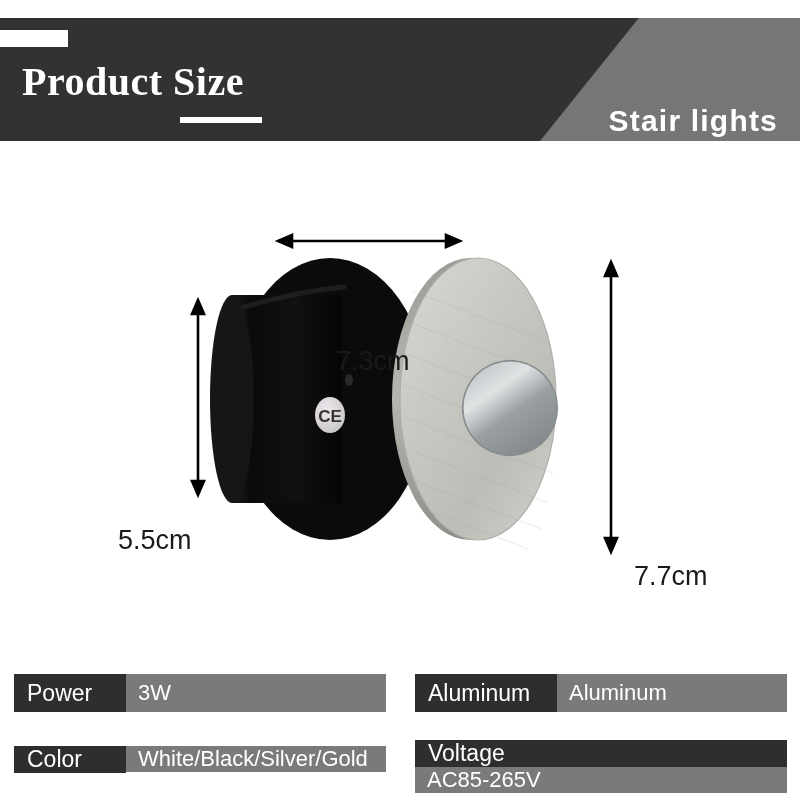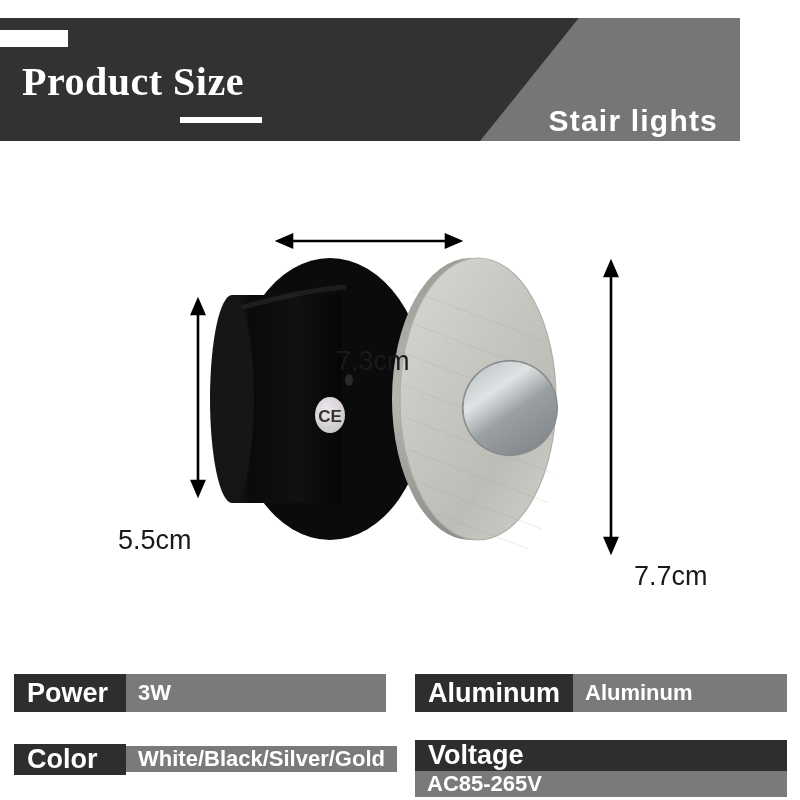--- a/index.html
+++ b/index.html
@@ -8,21 +8,21 @@
     background:#ffffff;
     font-family:"Liberation Sans", sans-serif;
     position:relative;
     overflow:hidden;
   }
 
   
   .header {
     position:absolute;
     left:0; top:18px;
-    width:740px; height:123px;
+    width:800px; height:123px;
     background:#323232;
     overflow:hidden;
   }
   .header-wedge {
     position:absolute;
     right:0; top:0;
     width:260px; height:123px;
     background:#767676;
     clip-path:polygon(100% 0, 100% 100%, 0 100%, 38% 0);
   }
@@ -78,32 +78,32 @@
 
   
   .spec {
     position:absolute;
     display:flex;
     height:38px;
   }
   .spec-key {
     background:#2e2e2e;
     color:#ffffff;
-    font-size:27px;
-    font-weight:bold;
+    font-size:23px;
+    font-weight:normal;
     display:flex;
     align-items:center;
     padding:0 13px;
     white-space:nowrap;
   }
   .spec-val {
     background:#7a7a7a;
     color:#ffffff;
     font-size:22px;
-    font-weight:bold;
+    font-weight:normal;
     display:flex;
     align-items:center;
     padding:0 12px;
     white-space:nowrap;
     flex:1;
   }
   .spec-power    { left:14px;  top:674px; width:372px; }
   .spec-color    { left:14px;  top:740px; width:372px;align-items:center; }
   .spec-material { left:415px; top:674px; width:372px; }
   .spec-voltage  { left:415px; top:740px; width:372px;flex-direction:column; }

